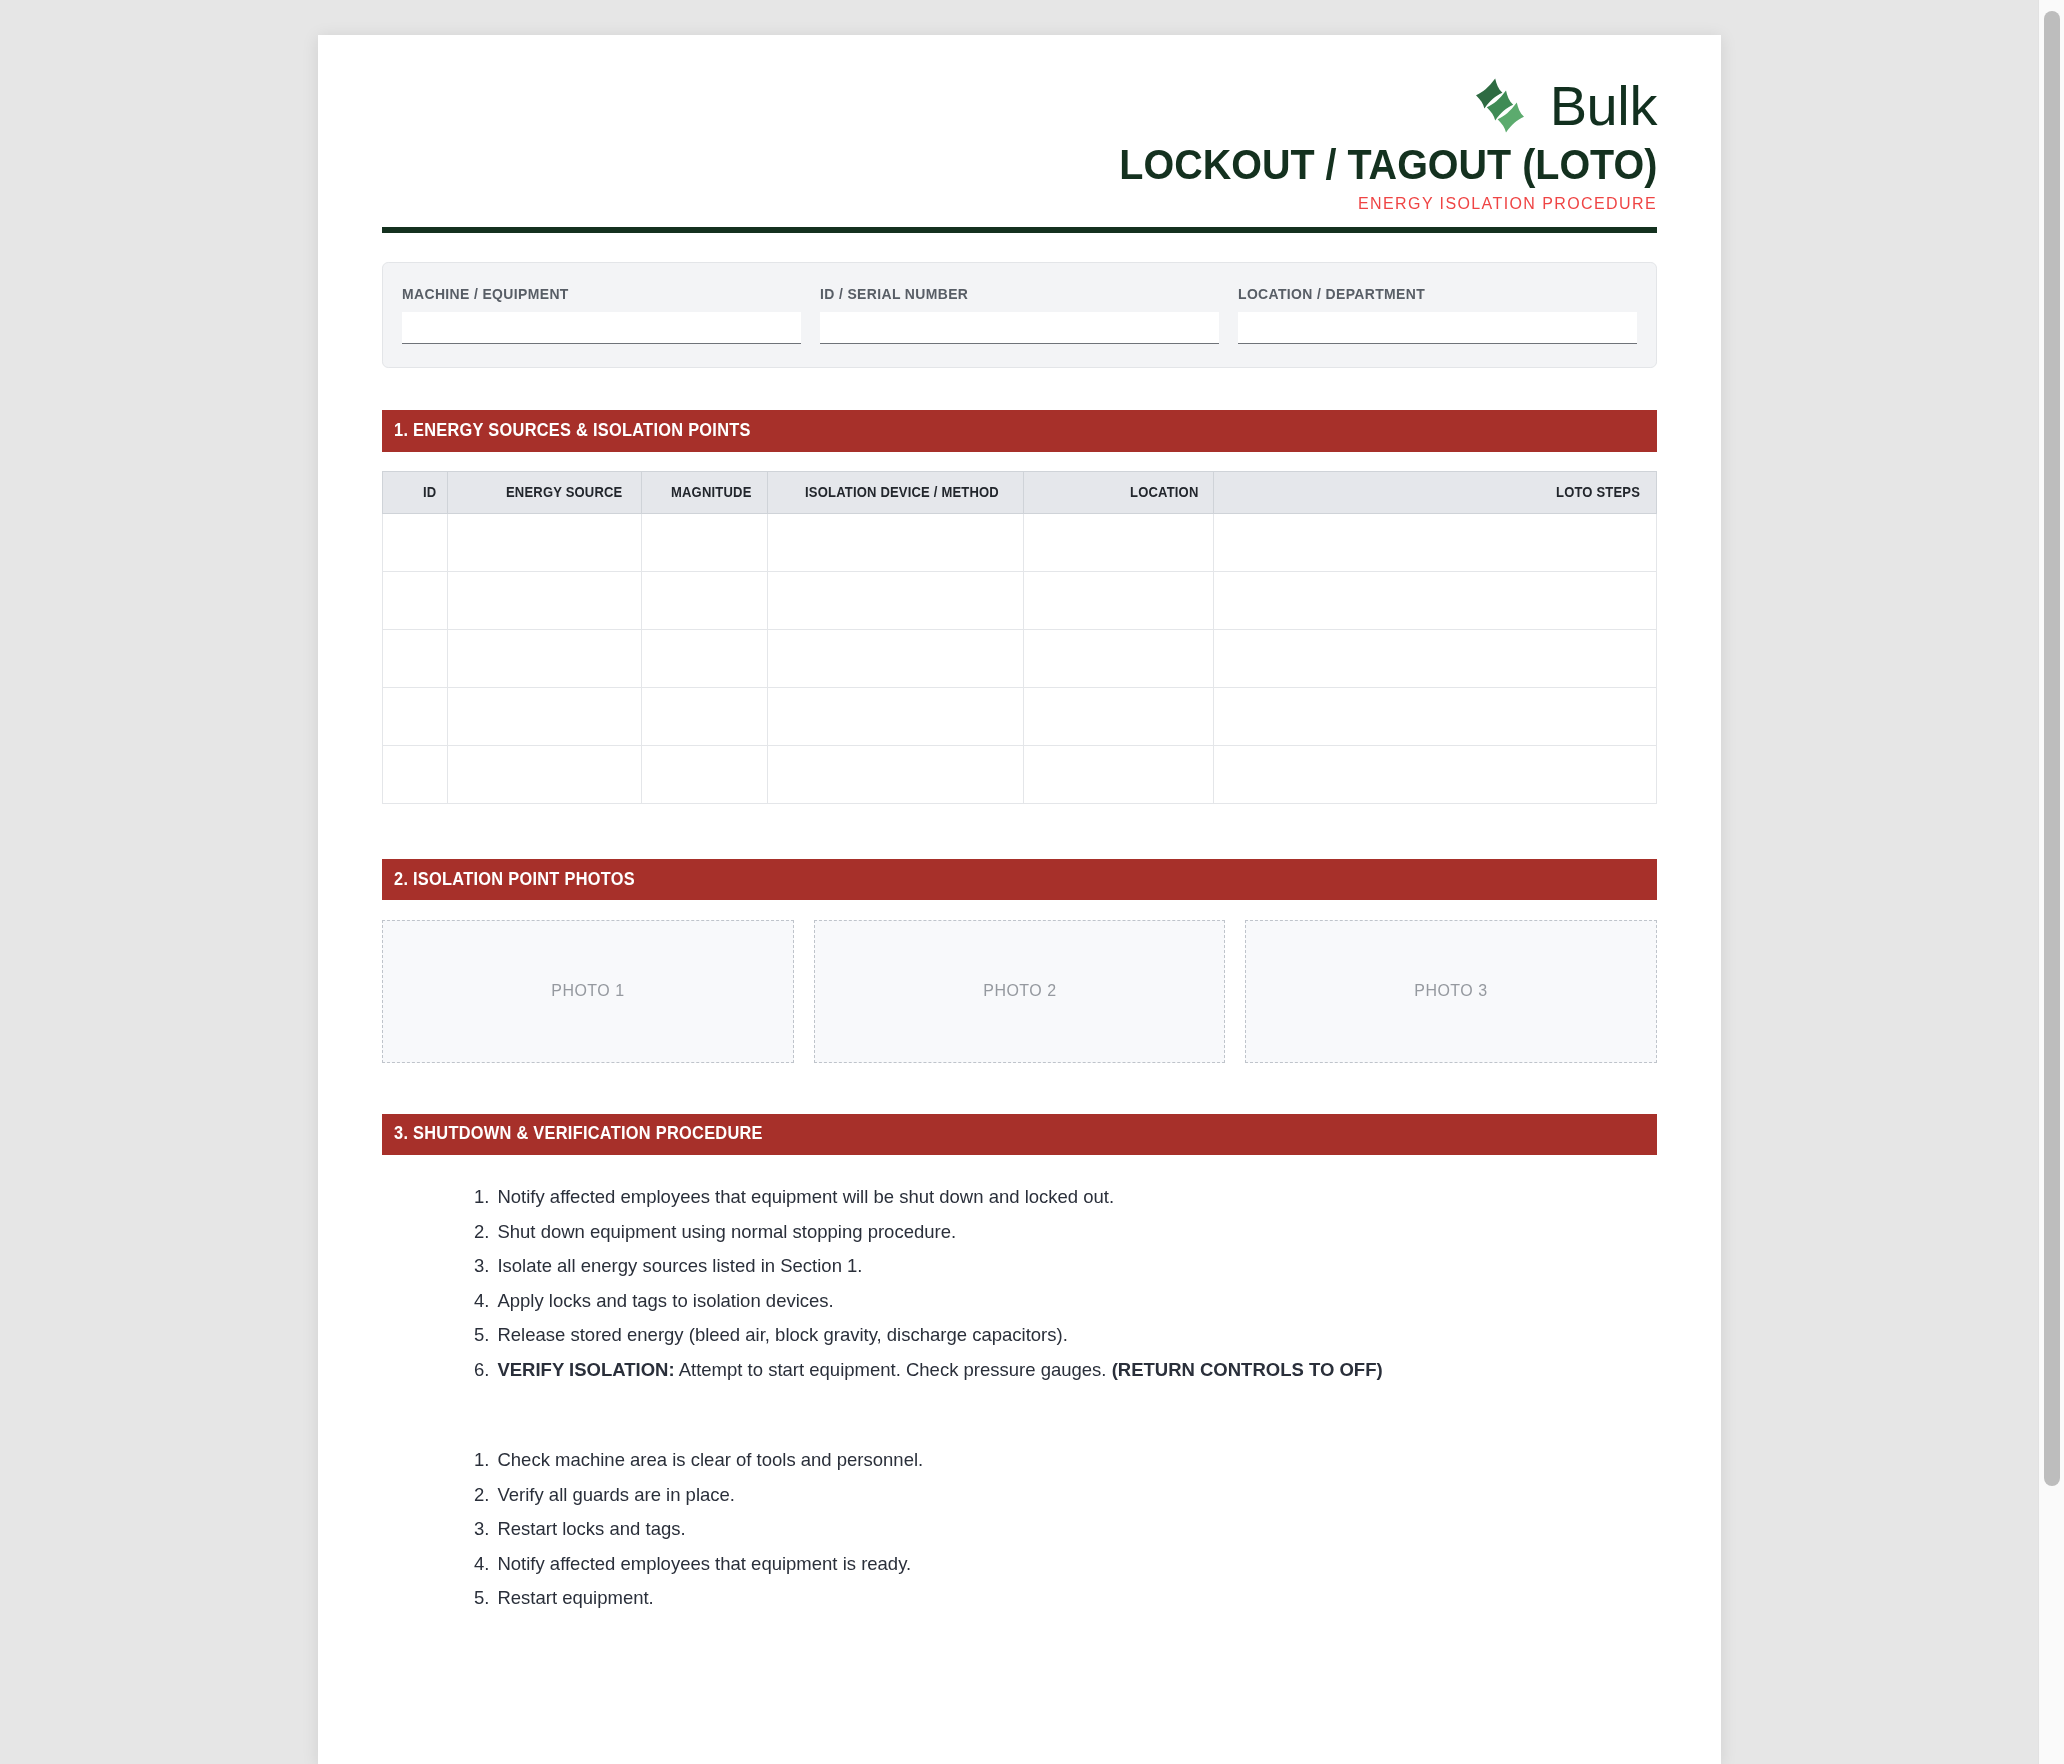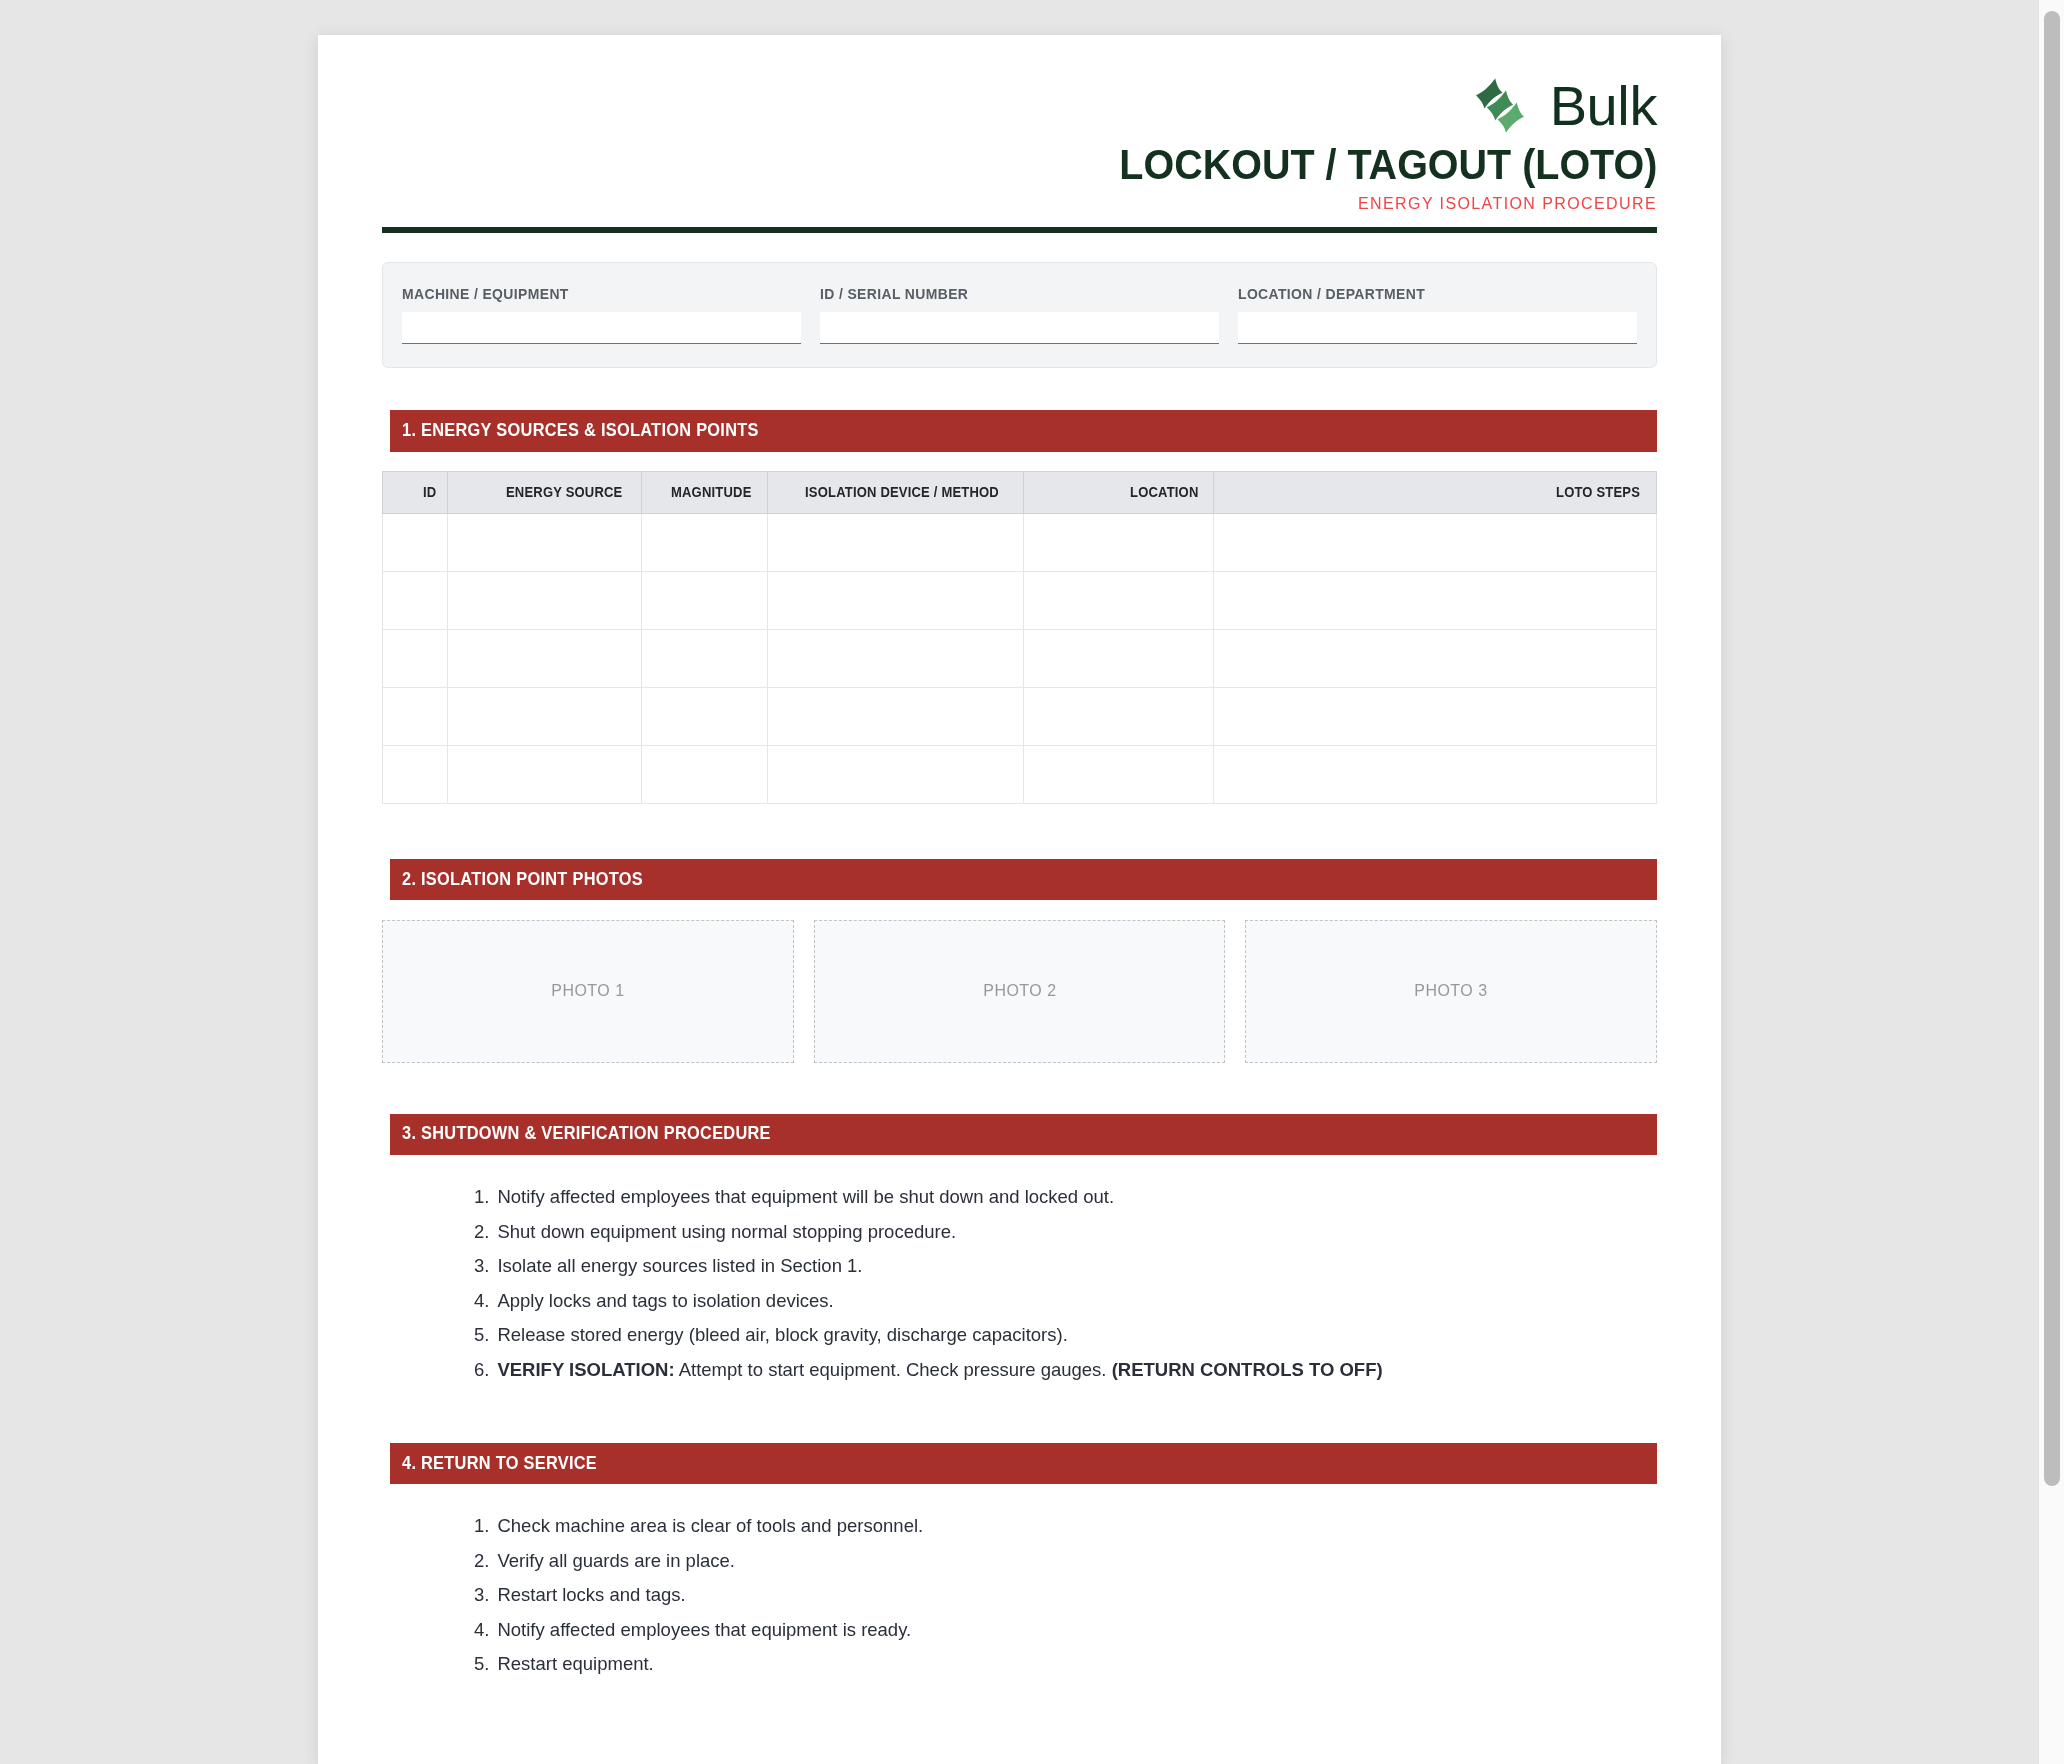--- a/index.html
+++ b/index.html
@@ -126,21 +126,20 @@
 
   
   .section-band {
     background: #a7302a;
     color: #ffffff;
     font-size: 17.6px;
     font-weight: 700;
     letter-spacing: 0.3px;
     padding: 9.7px 12.4px 10.6px 12.4px;
     transform-origin: left center;
-    margin-left: 8px;
   }
   .section-band span { display: inline-block; transform: scaleX(0.93); transform-origin: left center; }
 
   .sec1-wrap { margin-top: 42px; }
   .sec2-wrap { margin-top: 55px; }
   .sec3-wrap { margin-top: 51px; }
   .sec4-wrap { margin-top: 56px; }
 
   
   table.loto-table {
@@ -374,23 +373,20 @@
             <span class="proc-text">Release stored energy (bleed air, block gravity, discharge capacitors).</span>
           </div>
           <div class="proc-item">
             <span class="proc-num">6.</span>
             <span class="proc-text"><b>VERIFY ISOLATION:</b> Attempt to start equipment. Check pressure gauges. <b>(RETURN CONTROLS TO OFF)</b></span>
           </div>
         </div>
     </div>
 
     <div class="sec4-wrap">
-      <div class="section-band">
-        <span>4. RETURN TO SERVICE</span>
-      </div>
       <div class="proc-list">
           <div class="proc-item">
             <span class="proc-num">1.</span>
             <span class="proc-text">Check machine area is clear of tools and personnel.</span>
           </div>
           <div class="proc-item">
             <span class="proc-num">2.</span>
             <span class="proc-text">Verify all guards are in place.</span>
           </div>
           <div class="proc-item">

